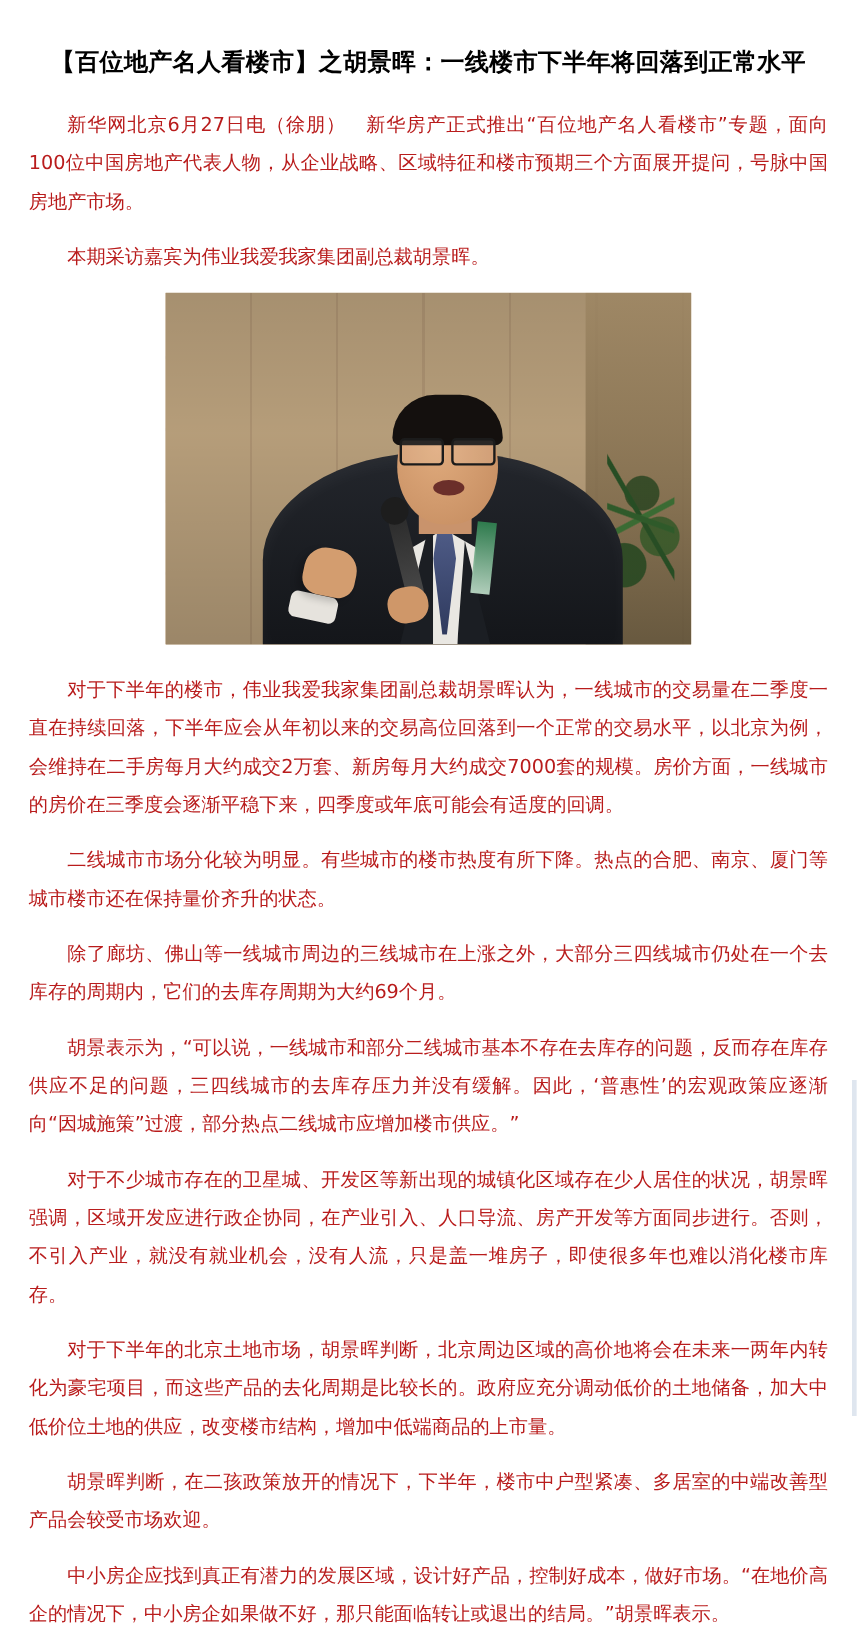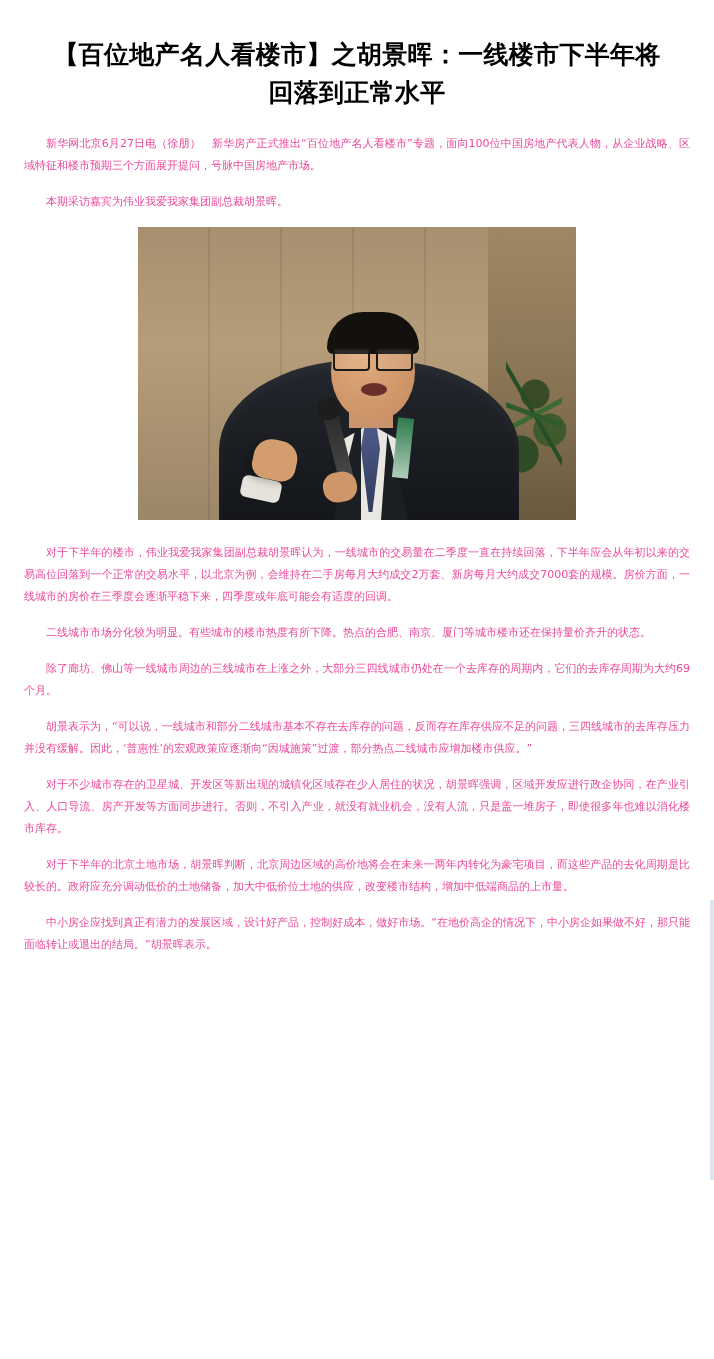--- a/index.html
+++ b/index.html
@@ -14,32 +14,32 @@
     color: #1a1a1a;
     position: relative;
   }
   .page {
     width: 714px;
     box-sizing: border-box;
     padding: 30px 24px 24px 24px;
     position: relative;
   }
   .article-title {
-    font-size: 25px;
+    font-size: 20px;
     font-weight: bold;
     line-height: 1.5;
     text-align: center;
     color: #000000;
     margin: 6px 18px 22px 18px;
     letter-spacing: 0.3px;
   }
   .para {
-    font-size: 11px;
+    font-size: 16px;
     line-height: 2.0;
-    color: #ec4899;
+    color: #b91c1c;
     text-align: justify;
     text-justify: inter-ideograph;
     margin: 0 0 14px 0;
     text-indent: 2em;
   }
   .figure {
     margin: 8px 0 18px 0;
     text-align: center;
   }
   .photo {
@@ -268,16 +268,17 @@
       </div>
     </div>
   </div>
 
   <p class="para">对于下半年的楼市，伟业我爱我家集团副总裁胡景晖认为，一线城市的交易量在二季度一直在持续回落，下半年应会从年初以来的交易高位回落到一个正常的交易水平，以北京为例，会维持在二手房每月大约成交2万套、新房每月大约成交7000套的规模。房价方面，一线城市的房价在三季度会逐渐平稳下来，四季度或年底可能会有适度的回调。</p>
   <p class="para">二线城市市场分化较为明显。有些城市的楼市热度有所下降。热点的合肥、南京、厦门等城市楼市还在保持量价齐升的状态。</p>
   <p class="para">除了廊坊、佛山等一线城市周边的三线城市在上涨之外，大部分三四线城市仍处在一个去库存的周期内，它们的去库存周期为大约69个月。</p>
   <p class="para">胡景表示为，“可以说，一线城市和部分二线城市基本不存在去库存的问题，反而存在库存供应不足的问题，三四线城市的去库存压力并没有缓解。因此，‘普惠性’的宏观政策应逐渐向“因城施策”过渡，部分热点二线城市应增加楼市供应。”</p>
   <p class="para">对于不少城市存在的卫星城、开发区等新出现的城镇化区域存在少人居住的状况，胡景晖强调，区域开发应进行政企协同，在产业引入、人口导流、房产开发等方面同步进行。否则，不引入产业，就没有就业机会，没有人流，只是盖一堆房子，即使很多年也难以消化楼市库存。</p>
   <p class="para">对于下半年的北京土地市场，胡景晖判断，北京周边区域的高价地将会在未来一两年内转化为豪宅项目，而这些产品的去化周期是比较长的。政府应充分调动低价的土地储备，加大中低价位土地的供应，改变楼市结构，增加中低端商品的上市量。</p>
+  <p class="para">胡景晖判断，在二孩政策放开的情况下，下半年，楼市中户型紧凑、多居室的中端改善型产品会较受市场欢迎。</p>
   <p class="para">中小房企应找到真正有潜力的发展区域，设计好产品，控制好成本，做好市场。“在地价高企的情况下，中小房企如果做不好，那只能面临转让或退出的结局。”胡景晖表示。</p>
 
   <div class="scroll-hint"></div>
 </div>
 
 </body></html>

